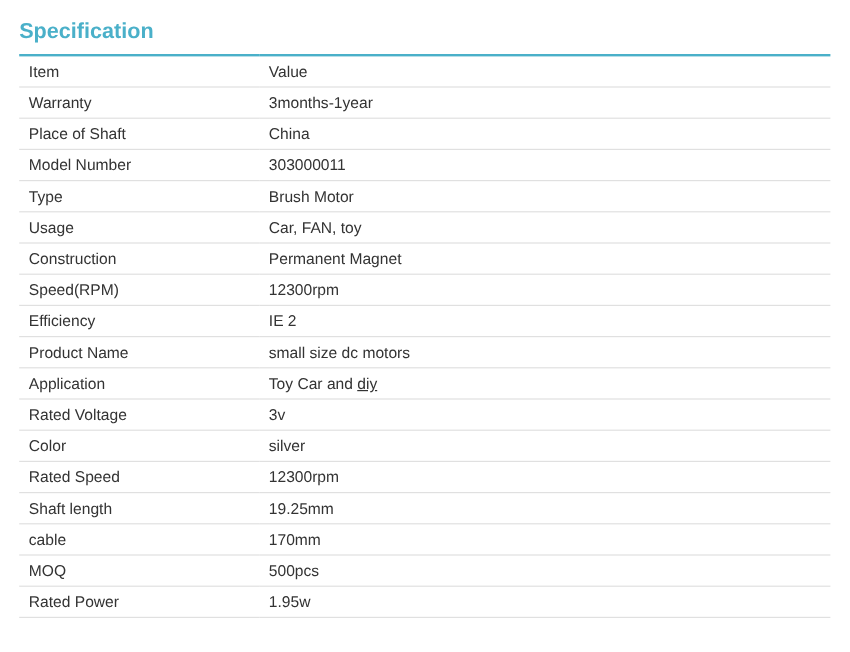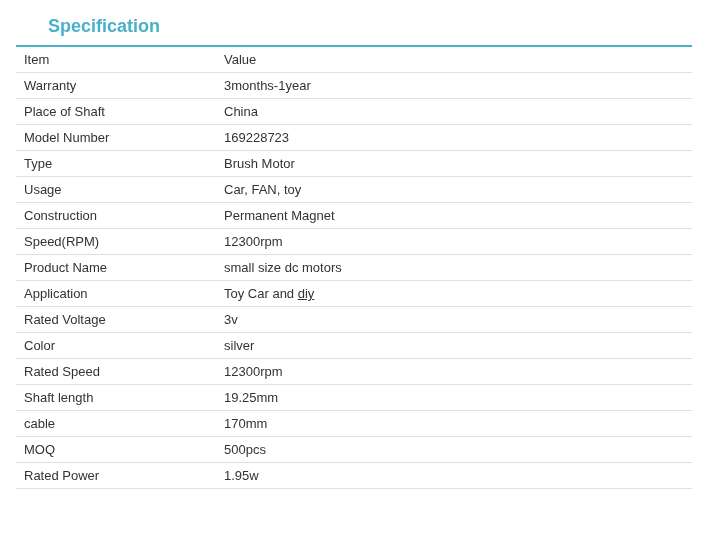--- a/index.html
+++ b/index.html
@@ -13,21 +13,20 @@
       color: #333;
       background: #fff;
       padding: 16px;
       width: 708px;
     }
     .page-title {
       color: #4ab0c9;
       font-size: 18px;
       font-weight: bold;
       margin-bottom: 8px;
-      margin-left: 32px;
     }
     .spec-table {
       width: 100%;
       border-collapse: collapse;
       border-top: 2px solid #4ab0c9;
     }
     .spec-table td {
       padding: 5px 8px;
       border-bottom: 1px solid #e0e0e0;
       vertical-align: top;
@@ -63,37 +62,41 @@
   <tr>
         <td class="col-item">Warranty</td>
         <td class="col-value">3months-1year</td>
       </tr>
       <tr>
         <td class="col-item">Place of Shaft</td>
         <td class="col-value">China</td>
       </tr>
       <tr>
         <td class="col-item">Model Number</td>
-        <td class="col-value">169228723</td>
+        <td class="col-value">303000011</td>
       </tr>
       <tr>
         <td class="col-item">Type</td>
         <td class="col-value">Brush Motor</td>
       </tr>
       <tr>
         <td class="col-item">Usage</td>
         <td class="col-value">Car, FAN, toy</td>
       </tr>
       <tr>
         <td class="col-item">Construction</td>
         <td class="col-value">Permanent Magnet</td>
       </tr>
       <tr>
         <td class="col-item">Speed(RPM)</td>
         <td class="col-value">12300rpm</td>
+      </tr>
+      <tr>
+        <td class="col-item">Efficiency</td>
+        <td class="col-value">IE 2</td>
       </tr>
       <tr>
         <td class="col-item">Product Name</td>
         <td class="col-value">small size dc motors</td>
       </tr>
       <tr>
         <td class="col-item">Application</td>
         <td class="col-value">Toy Car and <span class="underline-link">diy</span></td>
       </tr>
       <tr>

